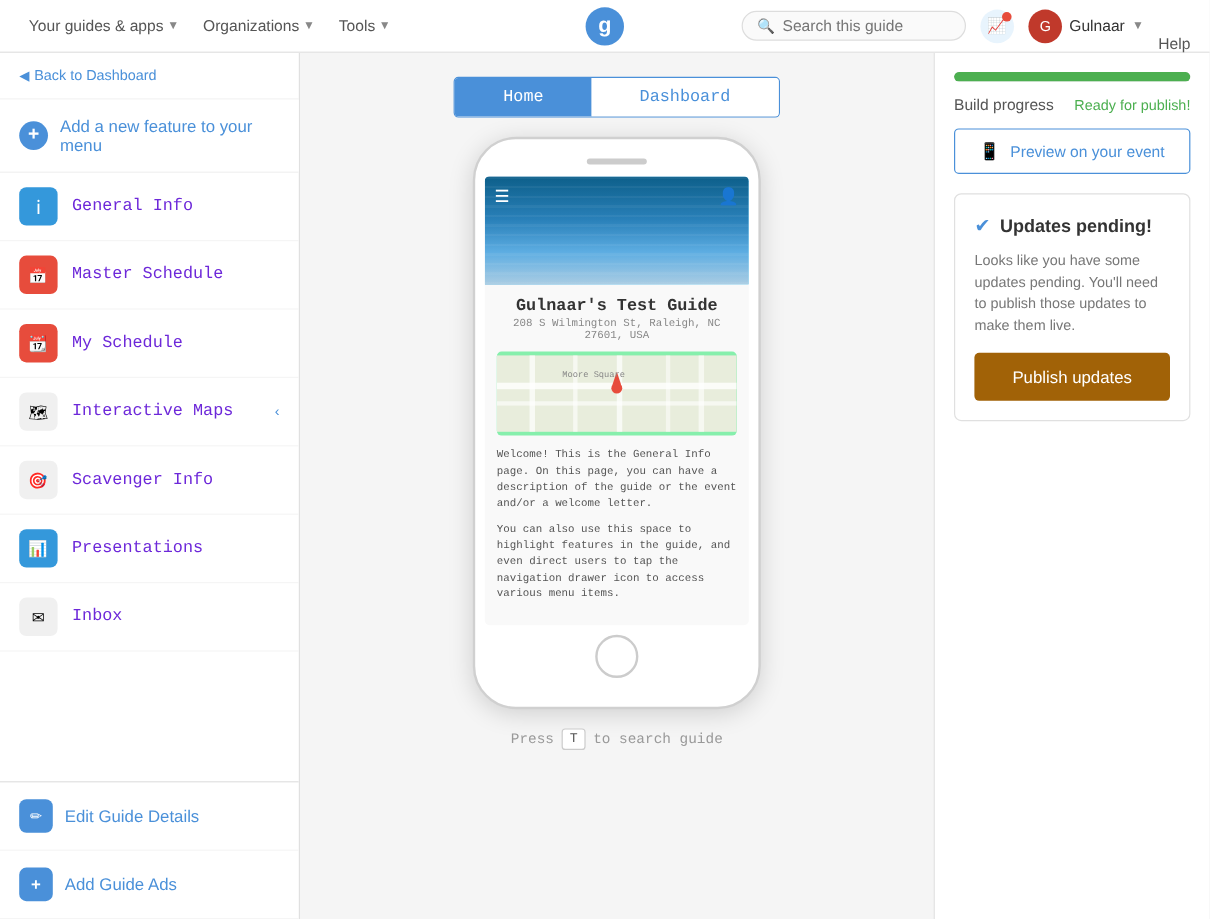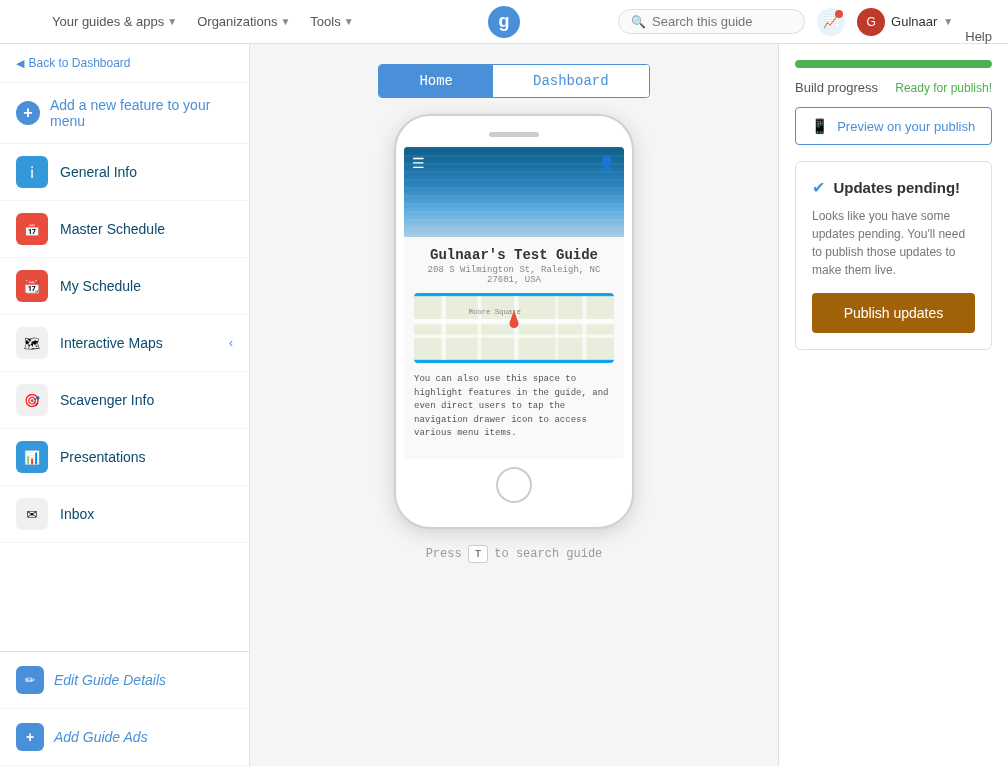--- a/index.html
+++ b/index.html
@@ -8,21 +8,21 @@
     
     .top-nav {
       display: flex;
       align-items: center;
       background: #fff;
       border-bottom: 1px solid #e0e0e0;
       height: 44px;
       padding: 0 16px;
       position: fixed; top: 0; left: 0; right: 0; z-index: 100;
     }
-    .top-nav-left { display: flex; align-items: flex-end; gap: 4px; margin-left: 28px; }
+    .top-nav-left { display: flex; align-items: flex-end; gap: 4px; }
     .nav-link { color: #555; font-size: 13px; cursor: pointer; display: flex; align-items: center; gap: 3px; padding: 4px 8px; }
     .nav-arrow { font-size: 10px; color: #888; }
     .top-nav-logo { position: absolute; left: 50%; transform: translateX(-50%); }
     .logo-circle { width: 32px; height: 32px; background: #4a90d9; border-radius: 50%; display: flex; align-items: center; justify-content: center; color: white; font-weight: bold; font-size: 18px; }
     .top-nav-right { margin-left: auto; display: flex; align-items: center; gap: 12px; }
     .search-bar { display: flex; align-items: center; border: 1px solid #ddd; border-radius: 16px; padding: 4px 12px; gap: 6px; background: #fafafa; }
     .search-bar input { border: none; background: transparent; outline: none; font-size: 13px; color: #555; width: 140px; }
     .search-icon-sm { color: #999; font-size: 12px; }
     .notif-btn { width: 28px; height: 28px; background: #e8f4fd; border-radius: 50%; display: flex; align-items: center; justify-content: center; cursor: pointer; position: relative; }
     .notif-dot { width: 8px; height: 8px; background: #e74c3c; border-radius: 50%; position: absolute; top: 2px; right: 2px; }
@@ -37,36 +37,36 @@
     
     .sidebar { width: 250px; background: #fff; border-right: 1px solid #e0e0e0; display: flex; flex-direction: column; overflow-y: auto; flex-shrink: 0; }
     .back-link { padding: 12px 16px; font-size: 12px; color: #4a90d9; cursor: pointer; border-bottom: 1px solid #f0f0f0; display: flex; align-items: center; gap: 4px; }
     .back-arrow { font-size: 11px; }
     .add-feature-btn { display: flex; align-items: center; gap: 10px; padding: 14px 16px; background: #fff; cursor: pointer; border-bottom: 1px solid #f0f0f0; }
     .add-feature-icon { width: 24px; height: 24px; background: #4a90d9; border-radius: 50%; display: flex; align-items: center; justify-content: center; color: white; font-size: 16px; font-weight: bold; flex-shrink: 0; }
     .add-feature-text { font-size: 14px; color: #4a90d9; font-weight: 500; }
 
     .sidebar-item { display: flex; align-items: center; gap: 12px; padding: 12px 16px; cursor: pointer; border-bottom: 1px solid #f5f5f5; }
     .sidebar-item-icon { width: 32px; height: 32px; border-radius: 6px; display: flex; align-items: center; justify-content: center; font-size: 16px; flex-shrink: 0; }
-    .sidebar-item-label { font-size: 14px; color: #0c4a6e; }
+    .sidebar-item-label { font-size: 14px; color: #6d28d9; font-family: Liberation Mono, monospace; }
     .sidebar-item-arrow { margin-left: auto; color: #4a90d9; font-size: 12px; }
 
     
     .icon-info { background: #3498db; }
     .icon-schedule { background: #e74c3c; }
     .icon-myschedule { background: #e74c3c; }
     .icon-maps { background: #f0f0f0; }
     .icon-scavenger { background: #f0f0f0; }
     .icon-presentations { background: #3498db; }
     .icon-inbox { background: #f0f0f0; }
 
     .sidebar-bottom { margin-top: auto; border-top: 1px solid #e0e0e0; }
     .sidebar-bottom-item { display: flex; align-items: center; gap: 10px; padding: 14px 16px; cursor: pointer; border-bottom: 1px solid #f5f5f5; }
     .sidebar-bottom-icon { width: 28px; height: 28px; background: #4a90d9; border-radius: 6px; display: flex; align-items: center; justify-content: center; color: white; font-size: 14px; }
-    .sidebar-bottom-text { font-size: 14px; color: #4a90d9; font-style: italic; }
+    .sidebar-bottom-text { font-size: 14px; color: #4a90d9; }
 
     
     .preview-area { flex: 1; display: flex; flex-direction: column; align-items: center; padding: 20px; overflow-y: auto; background: #f5f5f5; font-family: Liberation Mono, monospace; }
 
     
     .phone-tabs { display: flex; margin-bottom: 16px; border: 1px solid #4a90d9; border-radius: 4px; overflow: hidden; }
     .phone-tab { padding: 8px 40px; font-size: 14px; cursor: pointer; }
     .phone-tab.active { background: #4a90d9; color: white; }
     .phone-tab.inactive { background: white; color: #4a90d9; }
 
@@ -74,21 +74,21 @@
     .phone-mockup { background: white; border-radius: 36px; border: 2px solid #d0d0d0; width: 240px; padding: 16px 8px 24px; box-shadow: 0 4px 20px rgba(0,0,0,0.15); display: flex; flex-direction: column; align-items: center; }
     .phone-speaker { width: 50px; height: 5px; background: #ccc; border-radius: 3px; margin-bottom: 10px; }
     .phone-screen { width: 100%; border-radius: 4px; overflow: hidden; background: #f9f9f9; }
     .phone-header-img { width: 100%; height: 90px; background: linear-gradient(135deg, #1a6fa8, #4ab3e8, #7dd3f5); position: relative; overflow: hidden; display: flex; align-items: center; justify-content: center; }
     .phone-header-img .waves { position: absolute; bottom: 0; left: 0; right: 0; top: 0; background: repeating-linear-gradient(0deg, rgba(255,255,255,0.05) 0px, rgba(255,255,255,0.05) 2px, transparent 2px, transparent 8px), linear-gradient(180deg, #0d5f8a 0%, #2980b9 40%, #5dade2 70%, #a9cce3 100%); }
     .phone-menu-icon { position: absolute; top: 8px; left: 8px; color: white; font-size: 14px; z-index: 2; }
     .phone-user-icon { position: absolute; top: 8px; right: 8px; color: white; font-size: 14px; z-index: 2; }
     .phone-content { padding: 10px; }
     .phone-guide-title { font-size: 14px; font-weight: 600; color: #333; text-align: center; margin-bottom: 2px; }
     .phone-guide-address { font-size: 9px; color: #888; text-align: center; margin-bottom: 8px; }
-    .phone-map { width: 100%; height: 70px; background: #0ea5e9; border-radius: 4px; margin-bottom: 10px; position: relative; overflow: hidden; }
+    .phone-map { width: 100%; height: 70px; background: #86efac; border-radius: 4px; margin-bottom: 10px; position: relative; overflow: hidden; }
     .phone-welcome-text { font-size: 9px; color: #555; line-height: 1.5; margin-bottom: 8px; }
     .phone-home-button-area { width: 100%; display: flex; justify-content: center; padding: 8px 0 0; }
     .phone-home-btn { width: 36px; height: 36px; border-radius: 50%; border: 2px solid #ccc; background: white; }
 
     
     .search-hint { margin-top: 16px; font-size: 12px; color: #999; display: flex; align-items: center; gap: 6px; }
     .key-badge { border: 1px solid #ccc; border-radius: 3px; padding: 2px 6px; font-size: 11px; background: white; color: #555; }
 
     
     .right-panel { width: 230px; background: #fff; border-left: 1px solid #e0e0e0; padding: 16px; overflow-y: auto; flex-shrink: 0; }
@@ -238,20 +238,21 @@
               <rect x="70" y="0" width="4" height="70" fill="#fff" opacity="0.6"></rect>
               <rect x="110" y="0" width="5" height="70" fill="#fff" opacity="0.7"></rect>
               <rect x="155" y="0" width="4" height="70" fill="#fff" opacity="0.5"></rect>
               <rect x="185" y="0" width="5" height="70" fill="#fff" opacity="0.6"></rect>
               <circle cx="110" cy="30" r="5" fill="#e74c3c"></circle>
               <polygon points="110,15 106,27 114,27" fill="#e74c3c"></polygon>
               <text x="60" y="20" font-size="8" fill="#888">Moore Square</text>
             </svg>
           </div>
 
+          <p class="phone-welcome-text">Welcome! This is the General Info page. On this page, you can have a description of the guide or the event and/or a welcome letter.</p>
           <p class="phone-welcome-text">You can also use this space to highlight features in the guide, and even direct users to tap the navigation drawer icon to access various menu items.</p>
         </div>
       </div>
       <div class="phone-home-button-area">
         <div class="phone-home-btn"></div>
       </div>
     </div>
 
     <div class="search-hint">
       <span>Press</span>
@@ -265,21 +266,21 @@
       <div class="progress-bar-track">
         <div class="progress-bar-fill" style="width: 100%;"></div>
       </div>
     </div>
     <div class="build-progress-row">
       <span class="build-progress-label">Build progress</span>
       <span class="build-ready-text">Ready for publish!</span>
     </div>
     <button class="preview-btn">
       <span class="phone-icon">📱</span>
-      <span>Preview on your publish</span>
+      <span>Preview on your event</span>
     </button>
 
     <div class="updates-card">
       <div class="updates-header">
         <span class="check-icon">✔</span>
         <span class="updates-title">Updates pending!</span>
       </div>
       <p class="updates-desc">Looks like you have some updates pending. You'll need to publish those updates to make them live.</p>
       <button class="publish-btn">
         <span>Publish updates</span>

